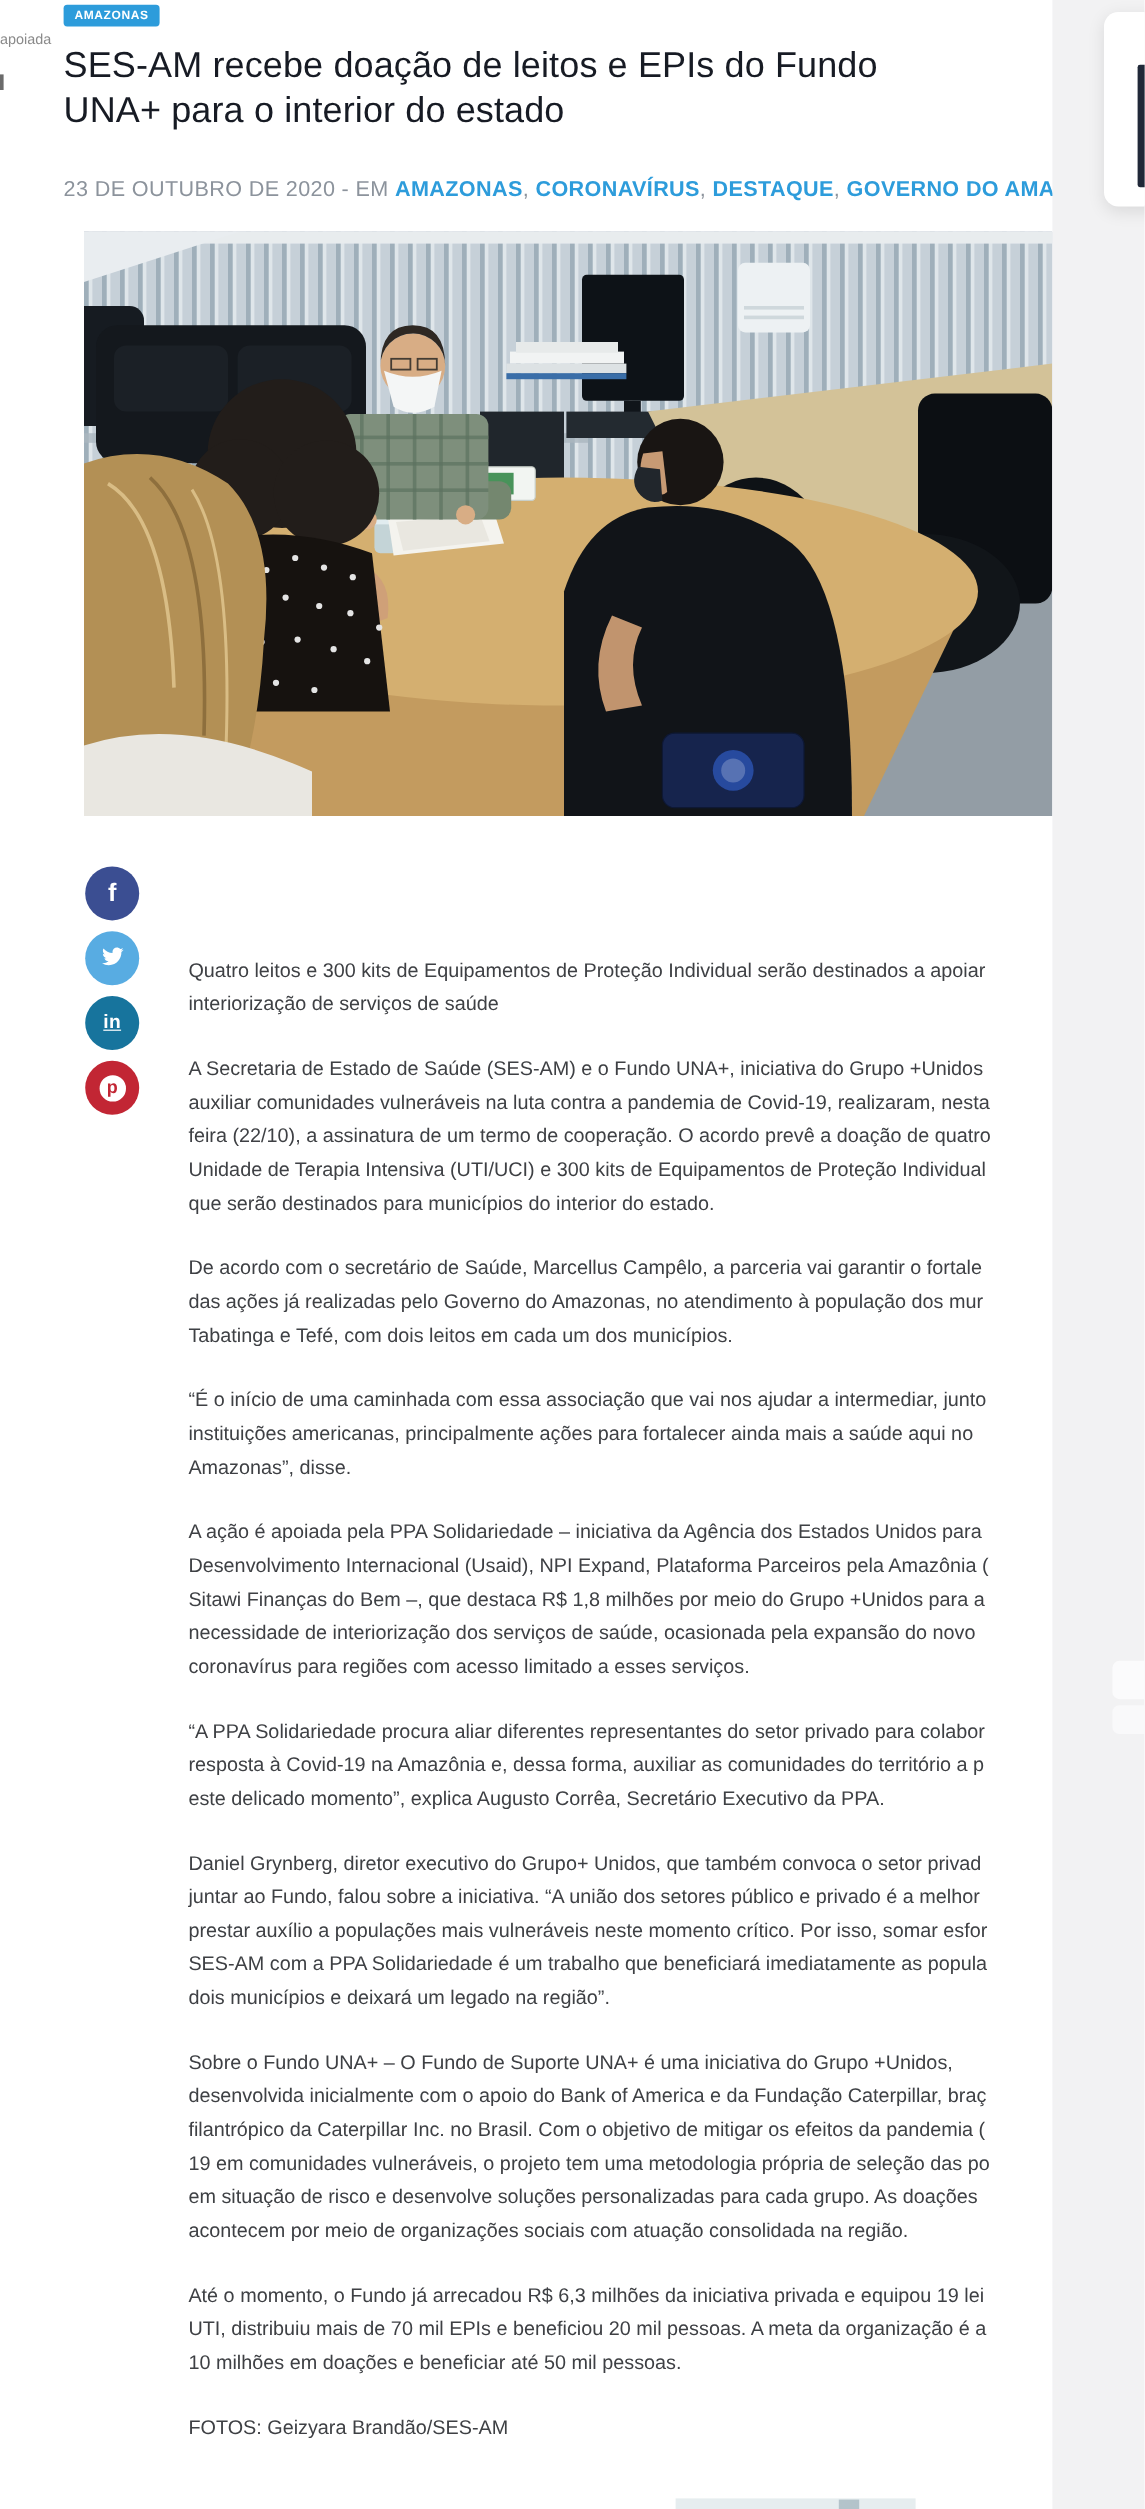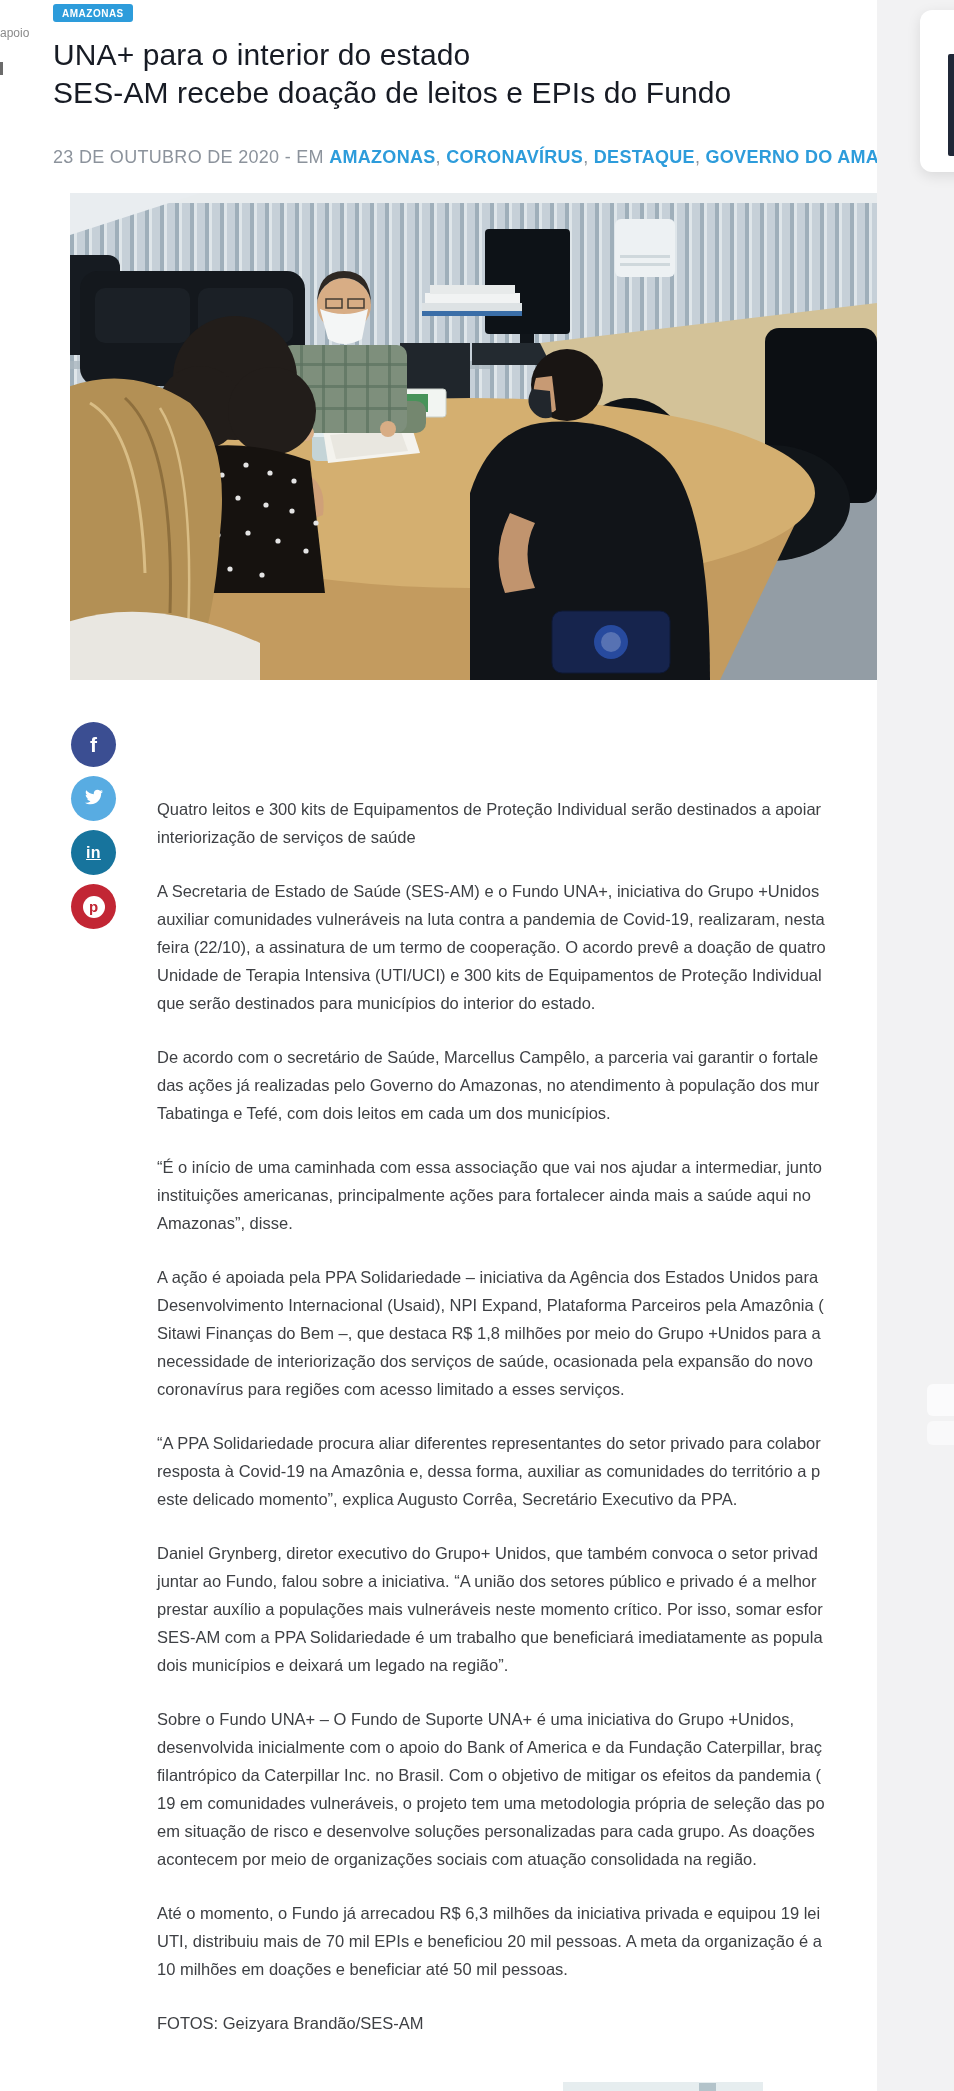--- a/index.html
+++ b/index.html
@@ -61,28 +61,28 @@
 
   
   .bottom-band{position:absolute;left:563px;top:2082px;width:200px;height:9px;background:#e6edef;z-index:11;}
   .bottom-speck{position:absolute;left:699px;top:2083px;width:17px;height:8px;background:#b3c3ca;z-index:12;}
 </style>
 </head>
 <body>
 
 <div class="canvas">
 
-  <div class="crumb-frag">apoio</div>
+  <div class="crumb-frag">apoiada</div>
   <div class="edge-sliver"></div>
 
   <div class="badge">AMAZONAS</div>
 
   <h1 class="title" style="margin:0;">
+      <div class="title-line">SES-AM recebe doação de leitos e EPIs do Fundo</div>
       <div class="title-line">UNA+ para o interior do estado</div>
-      <div class="title-line">SES-AM recebe doação de leitos e EPIs do Fundo</div>
     </h1>
 
   <div class="meta">
     <span><span class="seg-text">23 DE OUTUBRO DE 2020 - EM </span><span class="seg-link">AMAZONAS</span><span class="seg-text">, </span><span class="seg-link">CORONAVÍRUS</span><span class="seg-text">, </span><span class="seg-link">DESTAQUE</span><span class="seg-text">, </span><span class="seg-link">GOVERNO DO AMAZONAS</span><span class="seg-text">, </span><span class="seg-link">SAÚDE E BELEZA</span></span>
     <span class="views-icon">
       <svg width="16" height="12" viewBox="0 0 16 12">
         <ellipse cx="8" cy="6" rx="6.8" ry="4.8" fill="none" stroke="#9aa0a8" stroke-width="1.3"></ellipse>
         <circle cx="8" cy="6" r="2.2" fill="#9aa0a8"></circle>
       </svg>
     </span>

